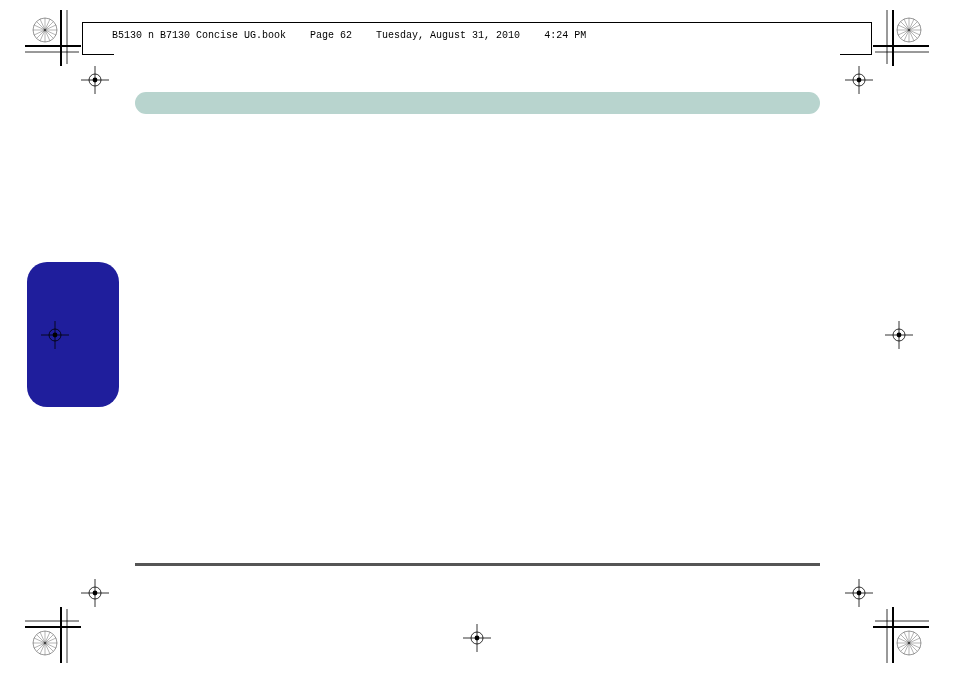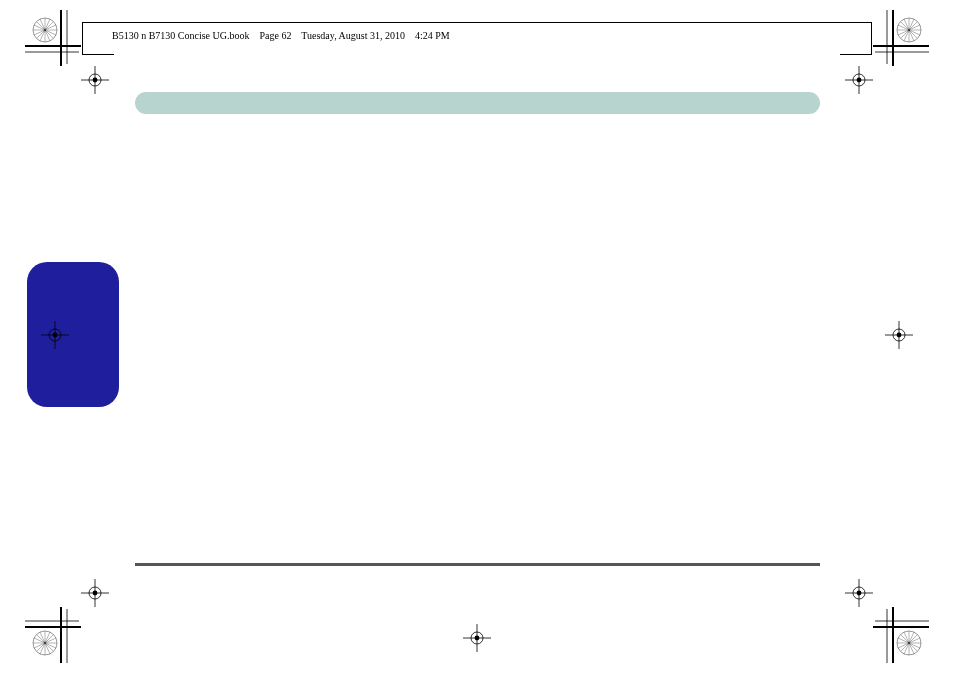--- a/index.html
+++ b/index.html
@@ -34,21 +34,21 @@
     height: 30px;
     pointer-events: none;
   }
 
   
   .slug {
     position: absolute;
     top: 30px;
     left: 112px;
     font-size: 10px;
-    font-family: Liberation Serif, serif;
+    font-family: Liberation Mono, monospace;
     color: #000;
     white-space: nowrap;
   }
 
   
   .slug-line-h {
     position: absolute;
     top: 22px;
     left: 82px;
     width: 790px;

